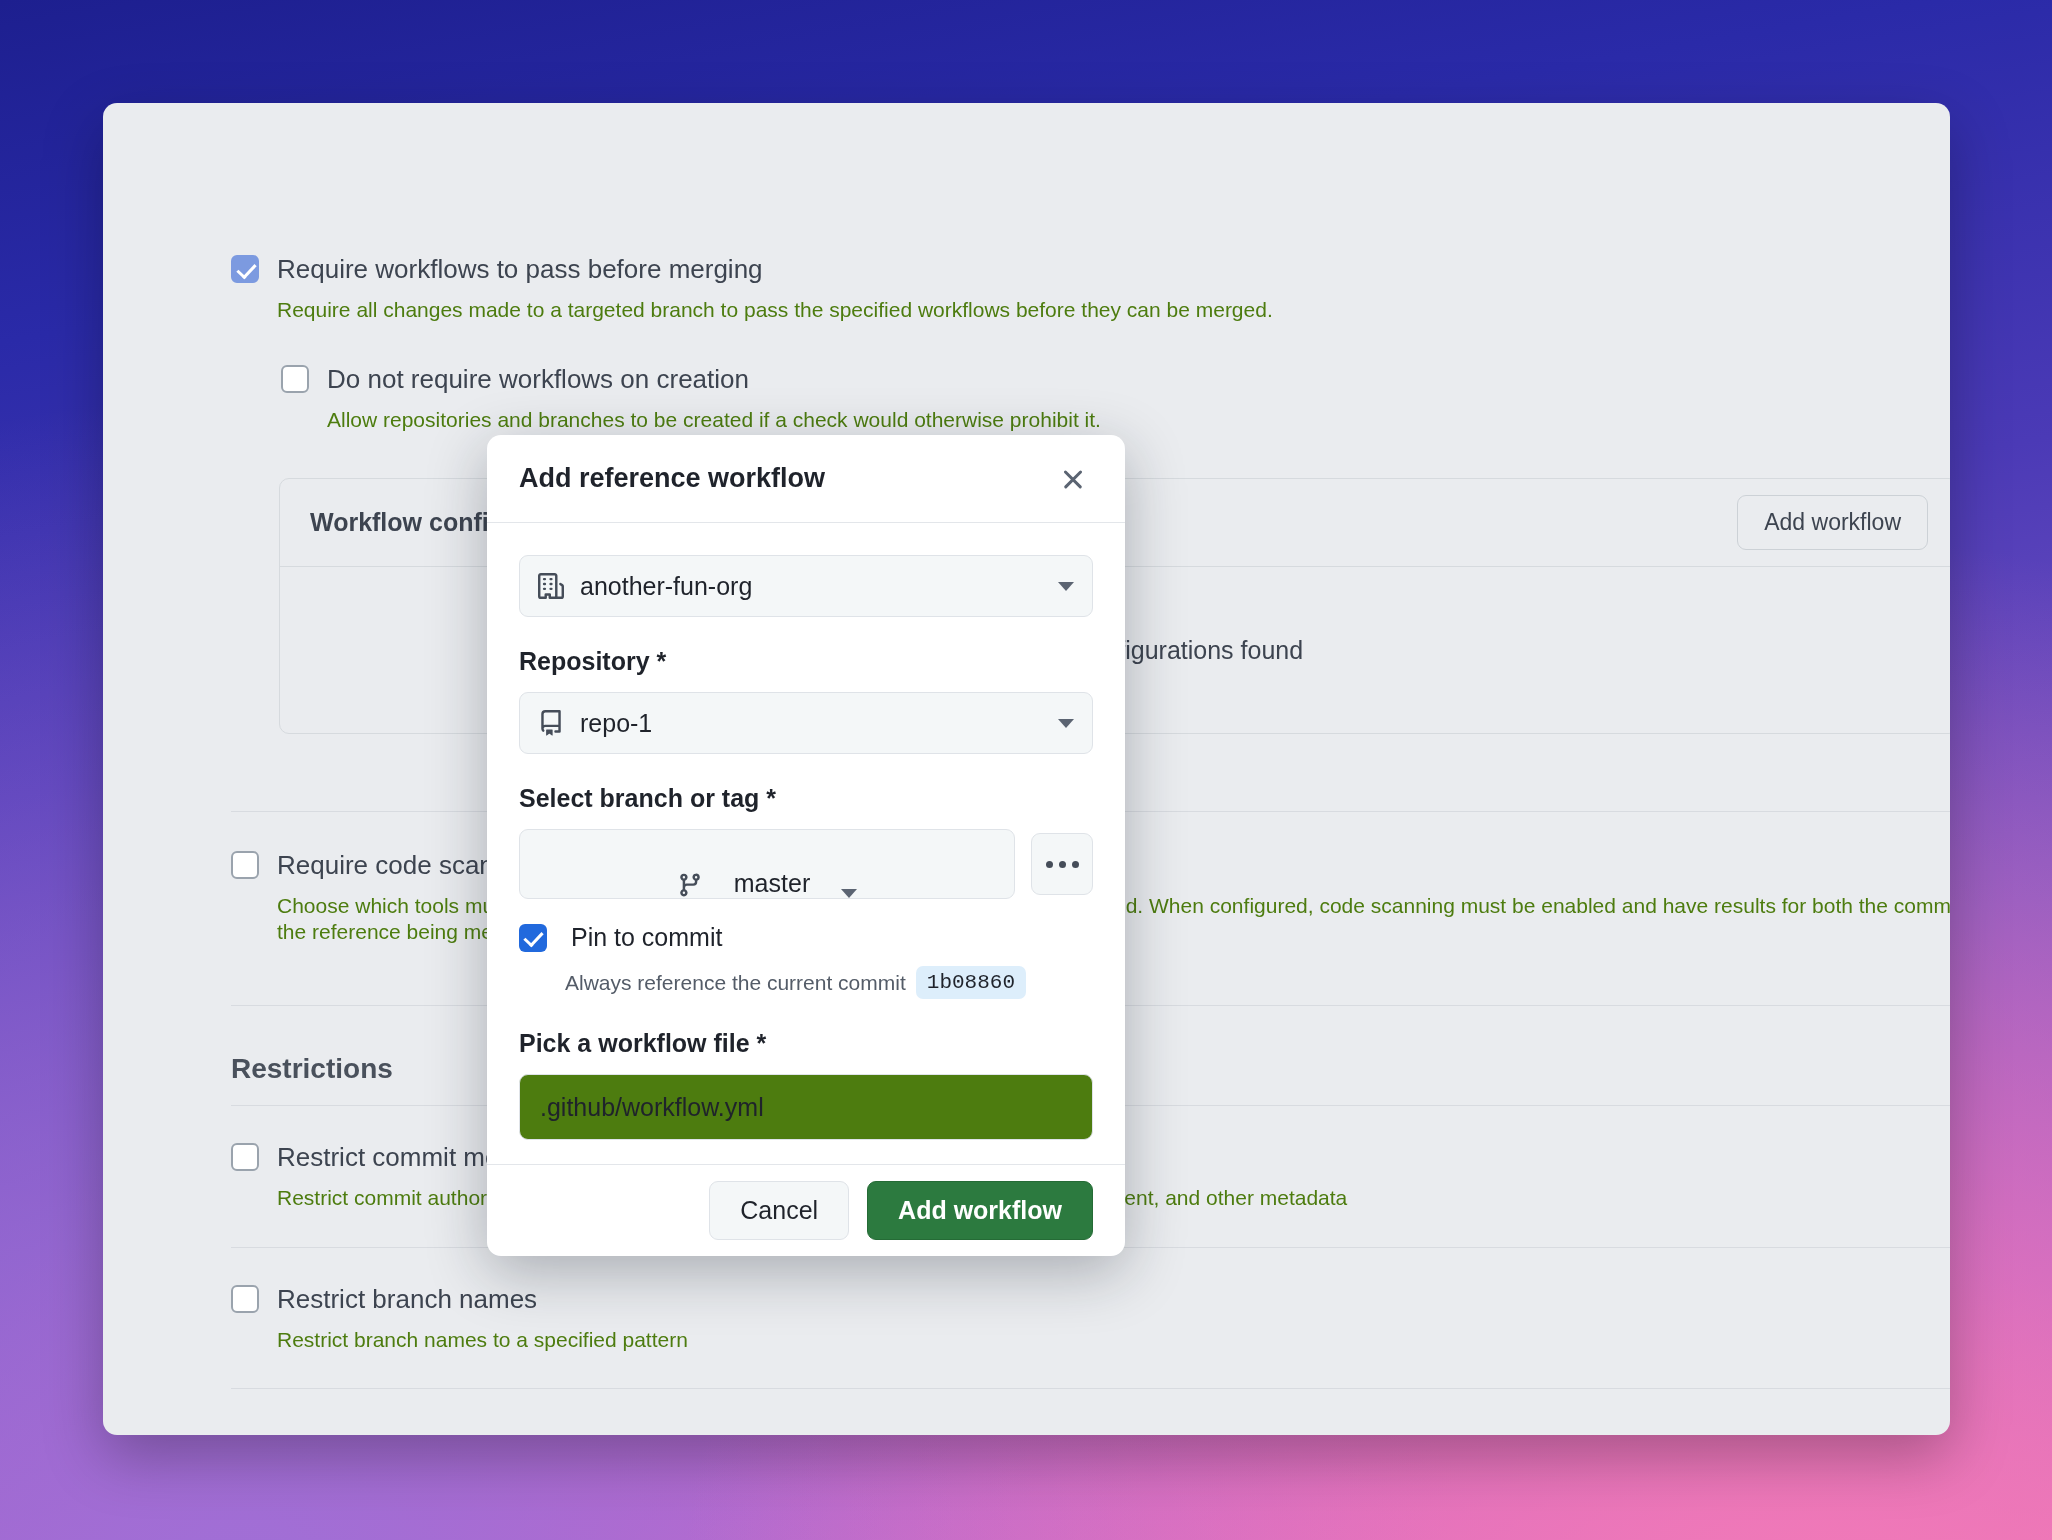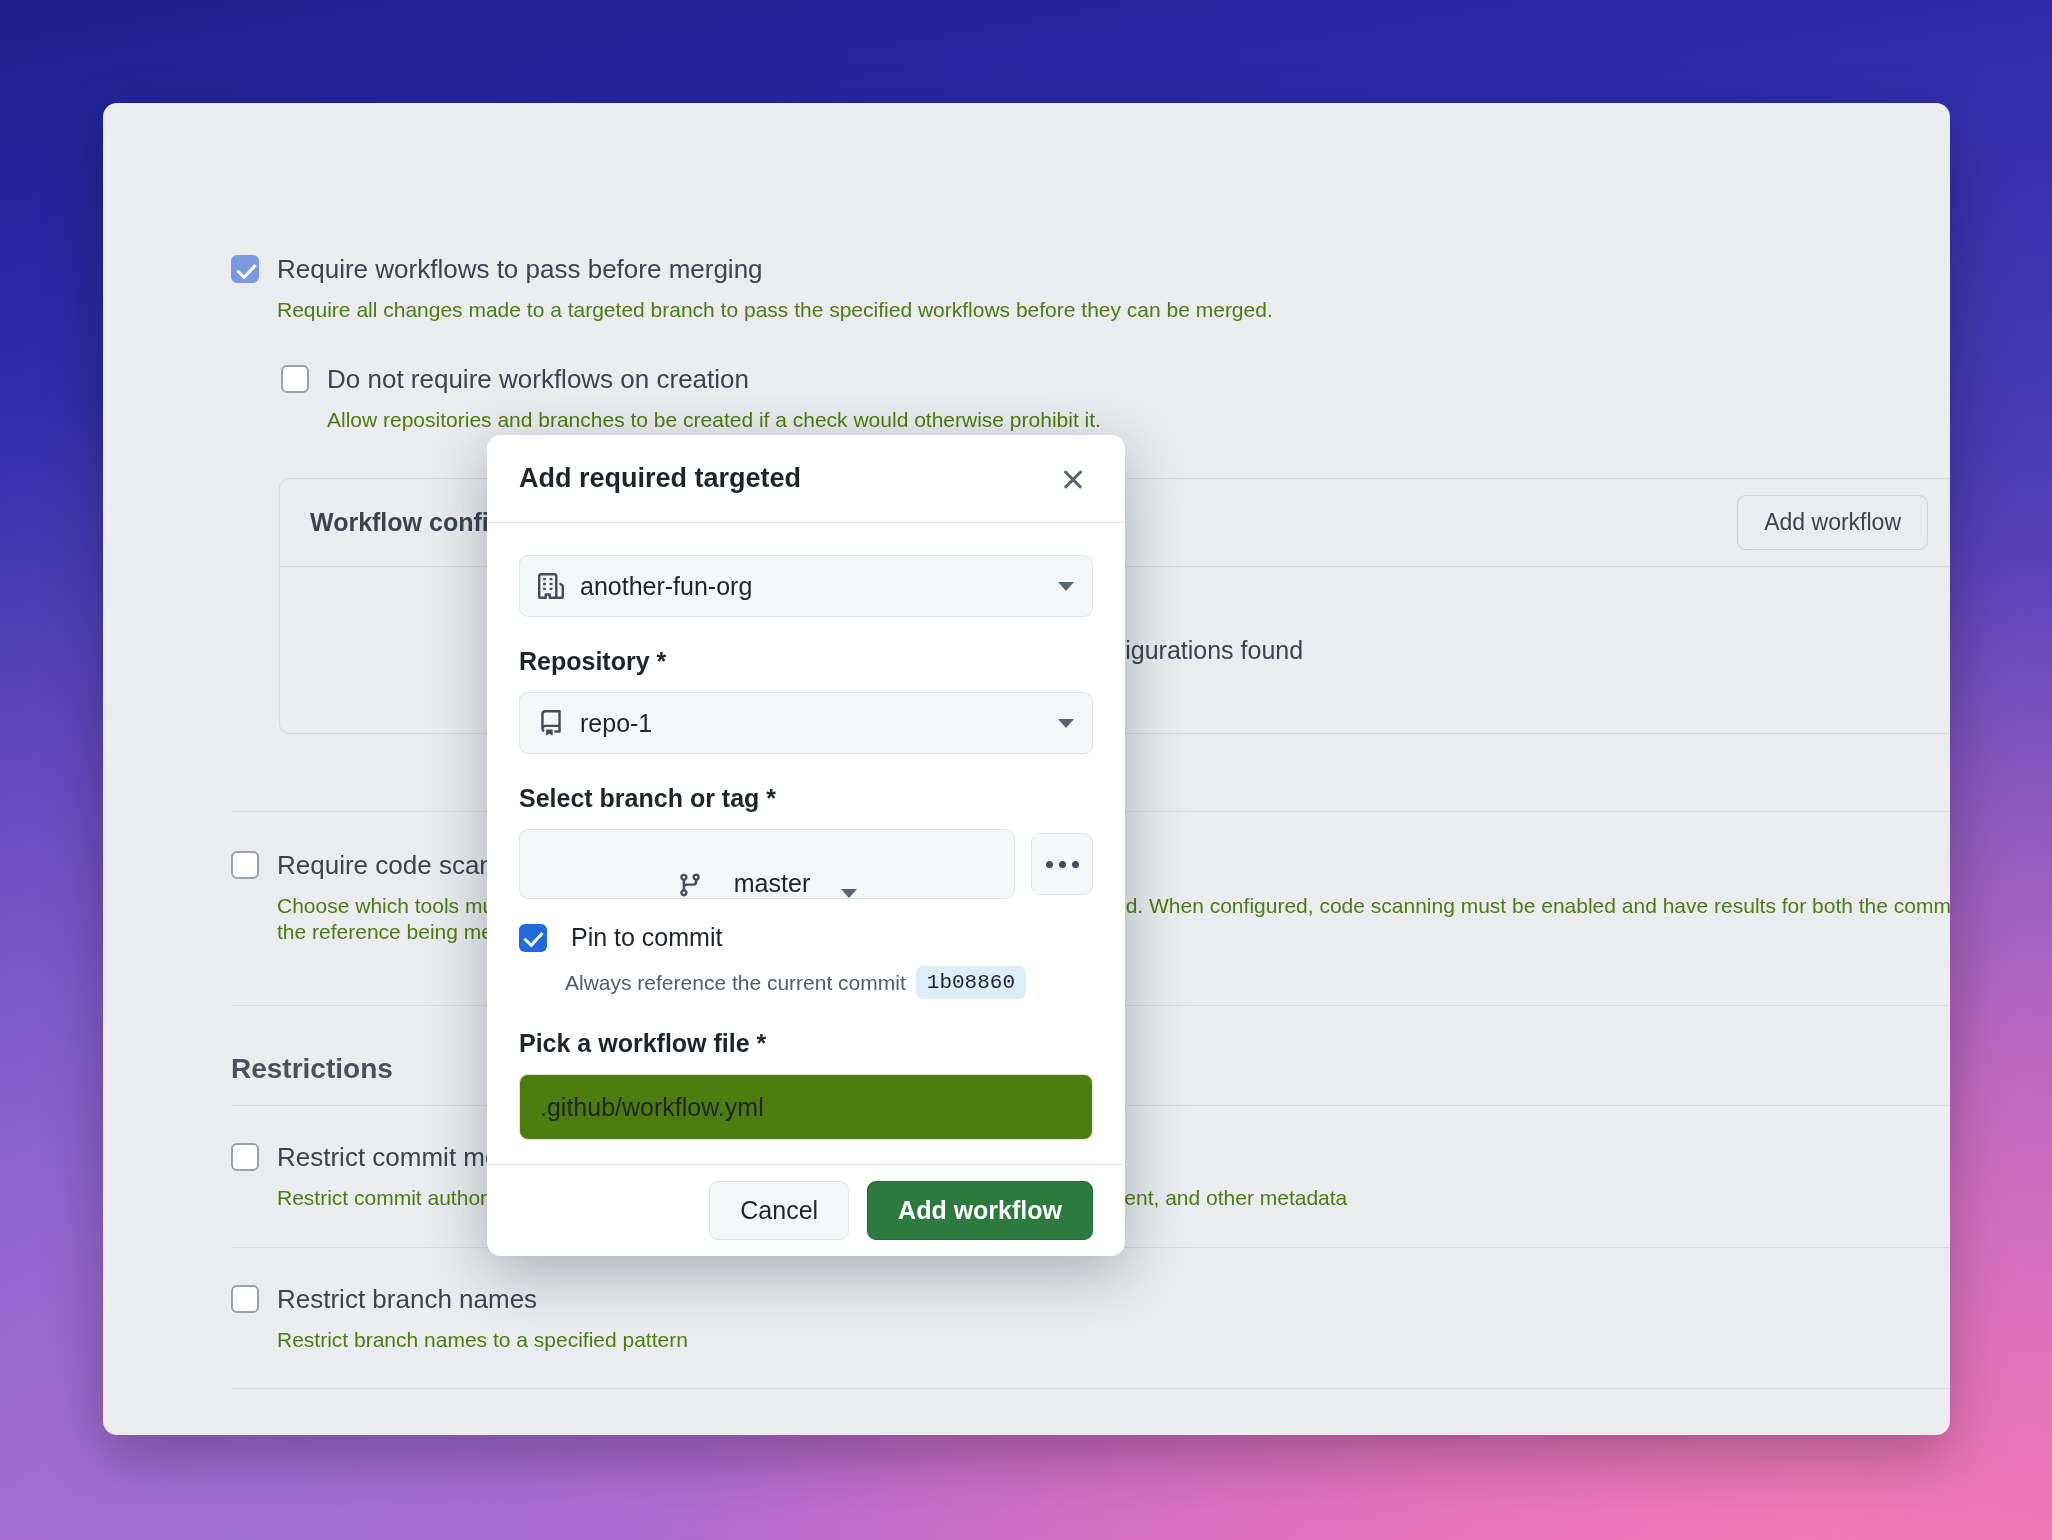--- a/index.html
+++ b/index.html
@@ -377,21 +377,21 @@
         <div class="opt-title">Restrict branch names</div>
         <div class="opt-desc">Restrict branch names to a specified pattern</div>
       </div>
     </div>
 
     <div class="hr-line" style="top:1285px;"></div>
 
     <div class="modal">
 
       <div class="modal-head">
-        <span class="modal-title">Add required targeted</span>
+        <span class="modal-title">Add reference workflow</span>
         <button class="close-btn"></button>
       </div>
 
       <div class="modal-body">
 
         <div class="field-block">
           <div class="select-box">
             <span class="icon-sq">
               <svg viewBox="0 0 16 16" width="26" height="26" fill="#454d59">
                 <path d="M1.75 16A1.75 1.75 0 0 1 0 14.25V1.75C0 .784.784 0 1.75 0h8.5C11.216 0 12 .784 12 1.75v12.5c0 .085-.006.168-.018.25h2.268a.25.25 0 0 0 .25-.25V8.285a.25.25 0 0 0-.111-.208l-1.055-.703a.749.749 0 1 1 .832-1.248l1.055.703c.487.325.779.871.779 1.456v5.965A1.75 1.75 0 0 1 14.25 16h-3.5a.766.766 0 0 1-.197-.026c-.099.017-.2.026-.303.026h-3a.75.75 0 0 1-.75-.75V14h-1v1.25a.75.75 0 0 1-.75.75Zm-.25-1.75c0 .138.112.25.25.25H4v-1.25a.75.75 0 0 1 .75-.75h2.5a.75.75 0 0 1 .75.75v1.25h2.25a.25.25 0 0 0 .25-.25V1.75a.25.25 0 0 0-.25-.25h-8.5a.25.25 0 0 0-.25.25ZM3.75 6h.5a.75.75 0 0 1 0 1.5h-.5a.75.75 0 0 1 0-1.5ZM3 3.75A.75.75 0 0 1 3.75 3h.5a.75.75 0 0 1 0 1.5h-.5A.75.75 0 0 1 3 3.75Zm4 3A.75.75 0 0 1 7.75 6h.5a.75.75 0 0 1 0 1.5h-.5A.75.75 0 0 1 7 6.75ZM7.75 3h.5a.75.75 0 0 1 0 1.5h-.5a.75.75 0 0 1 0-1.5ZM3 9.75A.75.75 0 0 1 3.75 9h.5a.75.75 0 0 1 0 1.5h-.5A.75.75 0 0 1 3 9.75ZM7.75 9h.5a.75.75 0 0 1 0 1.5h-.5a.75.75 0 0 1 0-1.5Z"></path>

